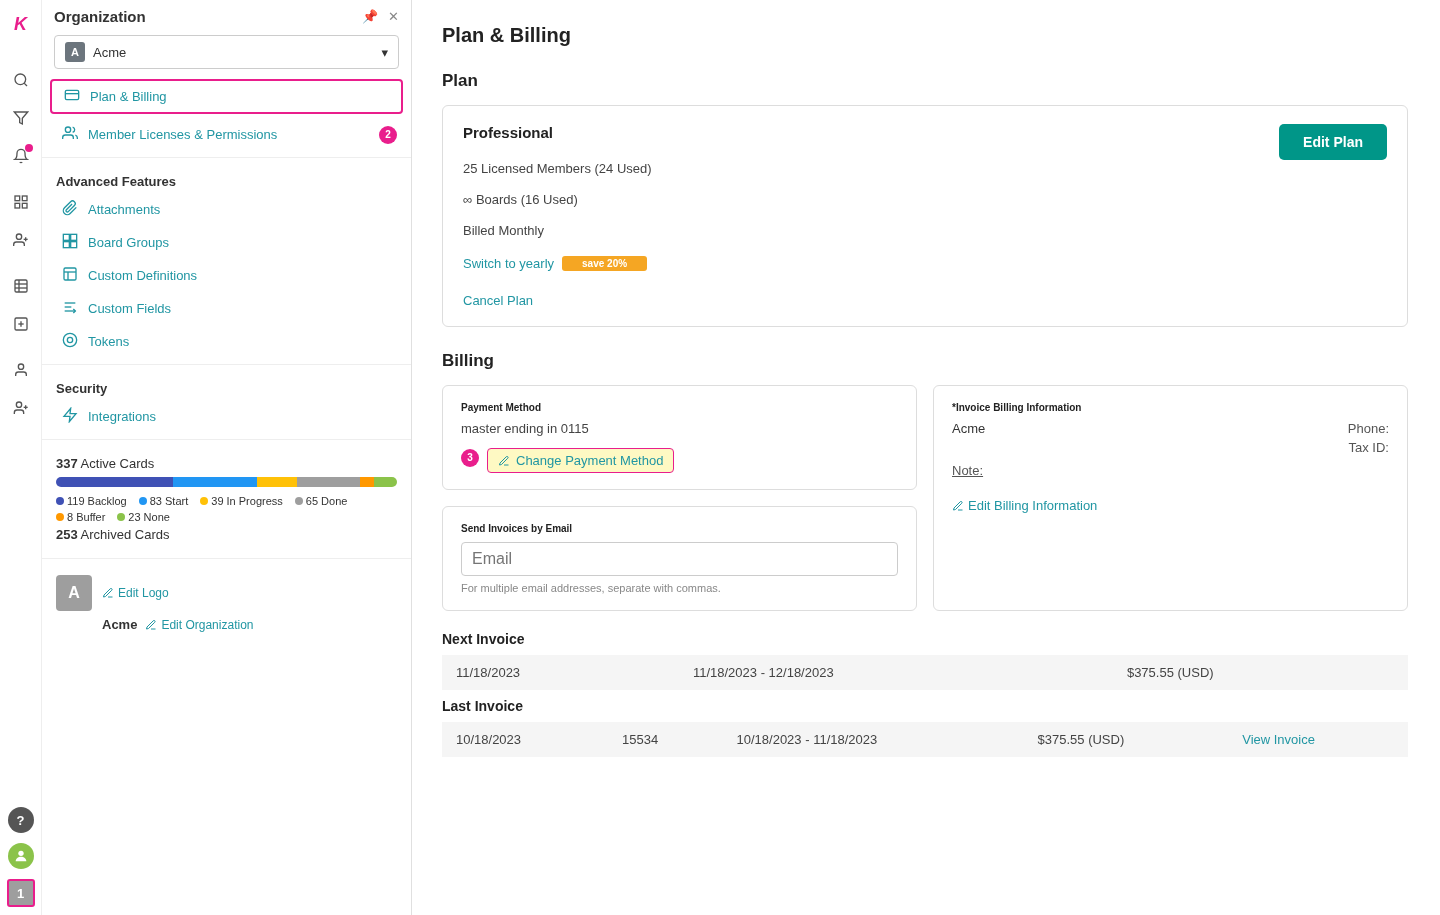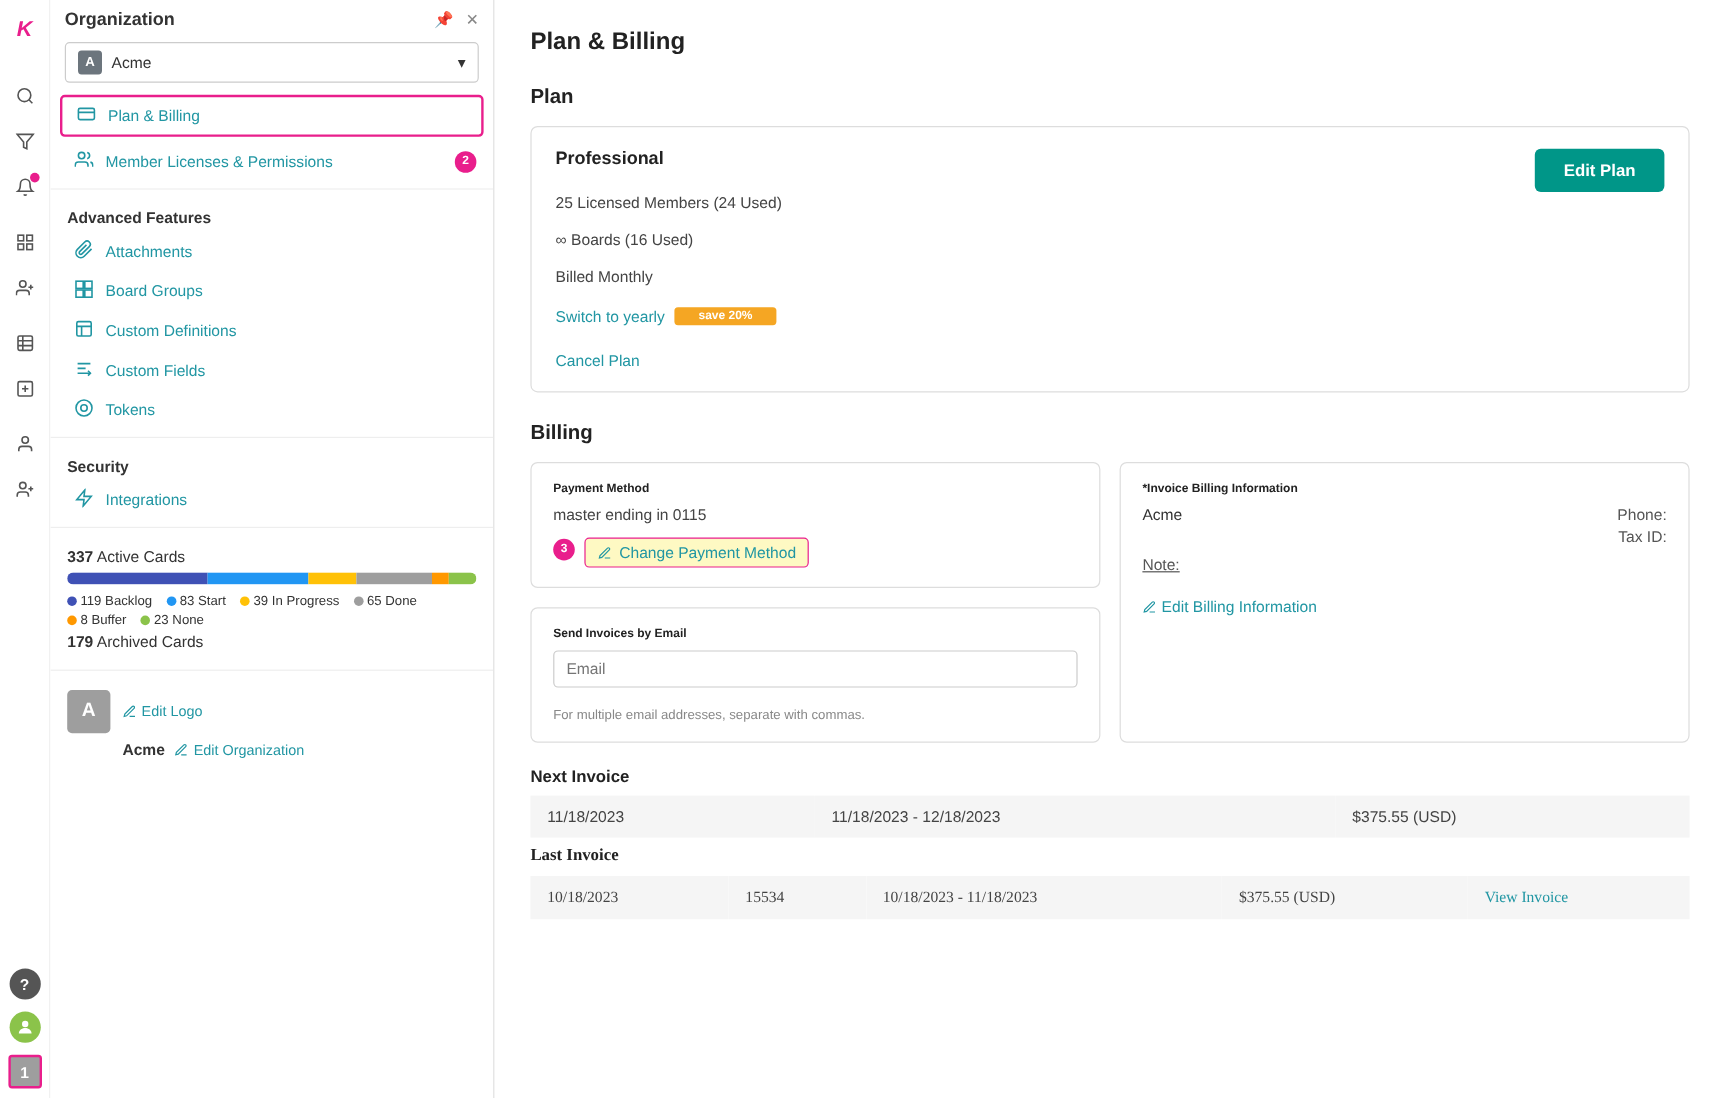--- a/index.html
+++ b/index.html
@@ -56,22 +56,22 @@
     .billing-grid { display: grid; grid-template-columns: 1fr 1fr; gap: 16px; margin-bottom: 20px; }
     .billing-card { border: 1px solid #ddd; border-radius: 6px; padding: 16px 18px; }
     .billing-card-title { font-size: 10px; font-weight: 700; color: #222; margin-bottom: 8px; }
     .billing-card-detail { font-size: 13px; color: #444; margin-bottom: 6px; }
     .change-payment-btn { display: flex; align-items: center; gap: 6px; color: #2196a3; background: #fff; border: 1px solid #e91e8c; border-radius: 4px; padding: 5px 12px; font-size: 13px; cursor: pointer; margin-top: 6px; }
     .note-label { font-size: 13px; color: #555; margin-top: 6px; margin-bottom: 20px; text-decoration: underline; }
     .edit-billing-link { color: #2196a3; font-size: 13px; cursor: pointer; display: flex; align-items: center; gap: 4px; }
 
     
     .email-card { border: 1px solid #ddd; border-radius: 6px; padding: 16px 18px; }
-    .email-input { width: 100%; border: 1px solid #ccc; border-radius: 4px; padding: 7px 10px; font-size: 13px; color: #999; margin-bottom: 6px; outline: none; }
-    .email-hint { font-size: 11px; color: #888; margin-top: 11px; }
+    .email-input { width: 100%; border: 1px solid #ccc; border-radius: 4px; padding: 7px 10px; font-size: 16px; color: #999; margin-bottom: 6px; outline: none; }
+    .email-hint { font-size: 11px; color: #888; }
 
     
     .invoice-section { margin-top: 8px; }
     .invoice-section-title { font-size: 14px; font-weight: 700; color: #222; margin-bottom: 8px; }
     .invoice-table { width: 100%; border-collapse: collapse; }
     .invoice-table tr.shaded { background: #f5f5f5; }
     .invoice-table td { padding: 10px 14px; font-size: 13px; color: #444; }
     .invoice-table .view-link { color: #2196a3; cursor: pointer; }
 
     
@@ -312,21 +312,21 @@
         <div class="legend-item">
             <span class="legend-dot" style="background:#ff9800;"></span>
             <span>8 Buffer</span>
           </div>
         <div class="legend-item">
             <span class="legend-dot" style="background:#8BC34A;"></span>
             <span>23 None</span>
           </div>
       </div>
       <div class="archived-label">
-        <strong>179</strong> <span>Archived Cards</span>
+        <strong>253</strong> <span>Archived Cards</span>
       </div>
     </div>
 
     <hr class="sidebar-divider">
 
     <div class="org-footer">
       <div class="org-logo-row">
         <div class="org-logo-avatar">A</div>
         <div class="edit-link">
           <svg width="12" height="12" viewBox="0 0 24 24" fill="none" stroke="#2196a3" stroke-width="2">
@@ -428,21 +428,21 @@
       <tbody>
         <tr class="shaded">
           <td>11/18/2023</td>
           <td>11/18/2023 - 12/18/2023</td>
           <td>$375.55 (USD)</td>
         </tr>
       </tbody>
     </table>
   </div>
 
-  <div class="invoice-section" style="font-family:Liberation Serif, serif;">
+  <div class="invoice-section" style="">
     <div class="invoice-section-title">Last Invoice</div>
     <table class="invoice-table">
       <tbody>
         <tr class="shaded">
           <td>10/18/2023</td>
           <td>15534</td>
           <td>10/18/2023 - 11/18/2023</td>
           <td>$375.55 (USD)</td>
           <td><span class="view-link">View Invoice</span></td>
         </tr>

